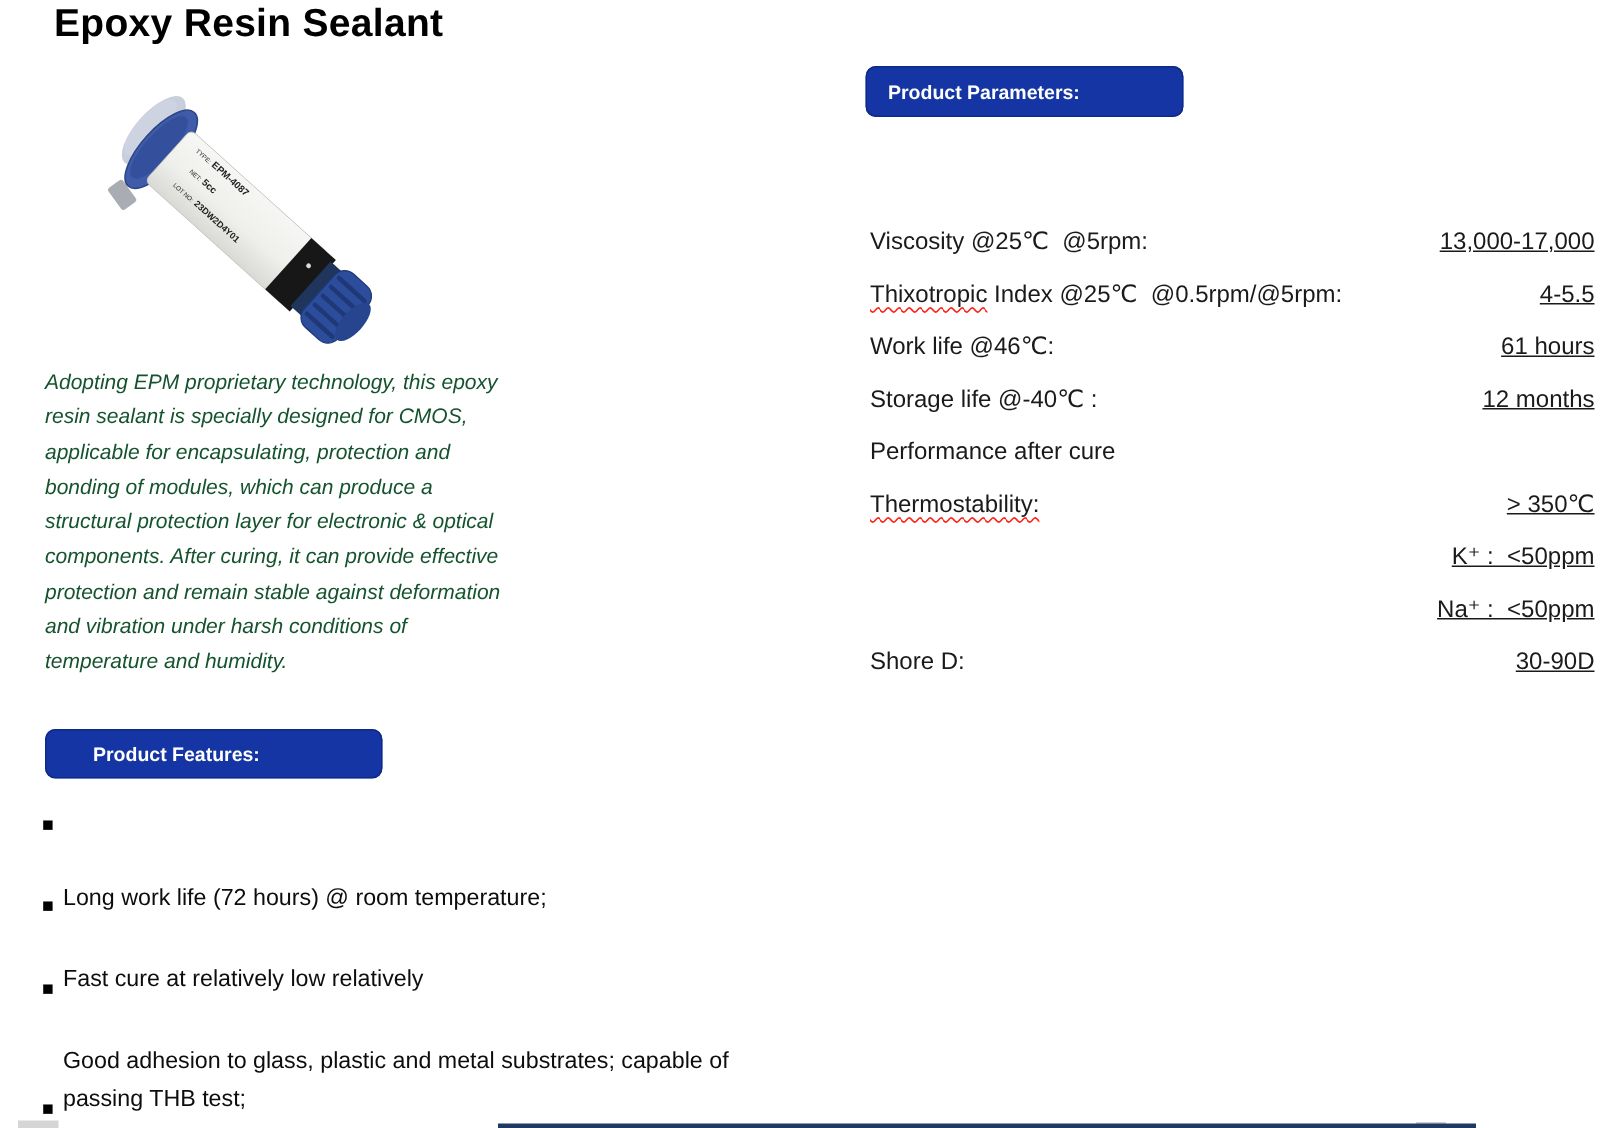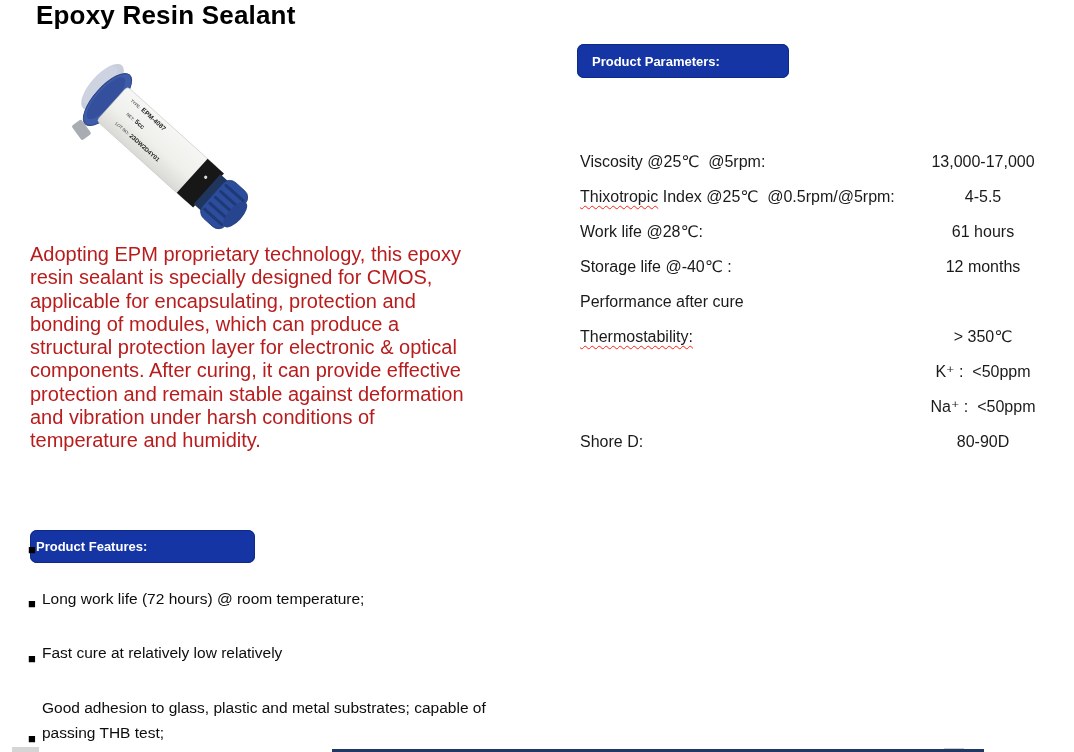--- a/index.html
+++ b/index.html
@@ -9,38 +9,38 @@
   .abs{position:absolute;}
 
   #doc-title{left:36px;top:0px;font-size:26px;font-weight:bold;color:#000;letter-spacing:.2px;}
 
   
   .section-btn{
     background:#1535A5;color:#fff;font-weight:bold;font-size:13px;
     border-radius:7px;display:flex;align-items:center;
     box-shadow:inset 0 0 0 1px #0f2a86;
   }
-  #features-btn{left:30px;top:486px;width:225px;height:33px;padding-left:6px;box-sizing:border-box;margin-top:44px;}
+  #features-btn{left:30px;top:486px;width:225px;height:33px;padding-left:32px;box-sizing:border-box;}
   #parameters-btn{left:577px;top:44px;width:212px;height:34px;padding-left:15px;box-sizing:border-box;}
 
   
-  #description{left:30px;top:243px;width:450px;font-size:20px;line-height:23.3px;
-    white-space:pre-line;color:#b91c1c;}
+  #description{left:30px;top:243px;width:450px;font-size:14px;line-height:23.3px;
+    white-space:pre-line;color:#14532d;font-style:italic;}
 
   
   .feature{left:28px;width:580px;font-size:15.5px;line-height:25px;color:#0d0d0d;
     padding-left:14px;box-sizing:border-box;white-space:pre-line;}
   .feature .bullet{position:absolute;left:0;top:1px;font-size:13px;color:#000;}
   #feature-0{top:536px;} #feature-1{top:590px;} #feature-2{top:645px;} #feature-3{top:725px;}
 
   
   #param-rows{left:580px;top:106px;width:483px;margin-top:46px;}
   .prow{display:flex;align-items:flex-start;height:35px;font-size:16px;line-height:20px;color:#1a1a1a;}
   .plabel{flex:1;white-space:pre;}
-  .pvalue{width:160px;text-align:center;white-space:pre;}
+  .pvalue{width:160px;text-align:right;white-space:pre;text-decoration:underline;}
   .wavy{text-decoration-line:underline;text-decoration-style:wavy;
     text-decoration-color:#ff2015;text-decoration-thickness:1px;text-underline-offset:3px;}
 
   
   #bottom-left-partial{left:12px;top:747px;width:27px;height:5px;background:#d5d5d5;}
   #bottom-right-partial{left:944px;top:748px;width:20px;height:4px;background:#cfcfcf;}
   #bottom-table-border{left:332px;top:749px;width:652px;height:3px;background:#1F3864;}
 
   
   #syringe{left:60px;top:50px;}
@@ -142,21 +142,21 @@
   <div class="abs" id="param-rows">
     <div class="prow">
       <span class="plabel"><span class="wavy"></span><span>Viscosity @25℃  @5rpm:</span></span>
       <span class="pvalue">13,000-17,000</span>
     </div>
     <div class="prow">
       <span class="plabel"><span class="wavy">Thixotropic</span><span> Index @25℃  @0.5rpm/@5rpm:</span></span>
       <span class="pvalue">4-5.5</span>
     </div>
     <div class="prow">
-      <span class="plabel"><span class="wavy"></span><span>Work life @28℃:</span></span>
+      <span class="plabel"><span class="wavy"></span><span>Work life @46℃:</span></span>
       <span class="pvalue">61 hours</span>
     </div>
     <div class="prow">
       <span class="plabel"><span class="wavy"></span><span>Storage life @-40℃ :</span></span>
       <span class="pvalue">12 months</span>
     </div>
     <div class="prow">
       <span class="plabel"><span class="wavy"></span><span>Performance after cure</span></span>
       <span class="pvalue"></span>
     </div>
@@ -167,21 +167,21 @@
     <div class="prow">
       <span class="plabel"><span class="wavy"></span><span></span></span>
       <span class="pvalue">K⁺ :  &lt;50ppm</span>
     </div>
     <div class="prow">
       <span class="plabel"><span class="wavy"></span><span></span></span>
       <span class="pvalue">Na⁺ :  &lt;50ppm</span>
     </div>
     <div class="prow">
       <span class="plabel"><span class="wavy"></span><span>Shore D:</span></span>
-      <span class="pvalue">80-90D</span>
+      <span class="pvalue">30-90D</span>
     </div>
   </div>
 
   <div class="abs" id="bottom-left-partial"></div>
   <div class="abs" id="bottom-right-partial"></div>
   <div class="abs" id="bottom-table-border"></div>
 
 </div>
 
 </body></html>

